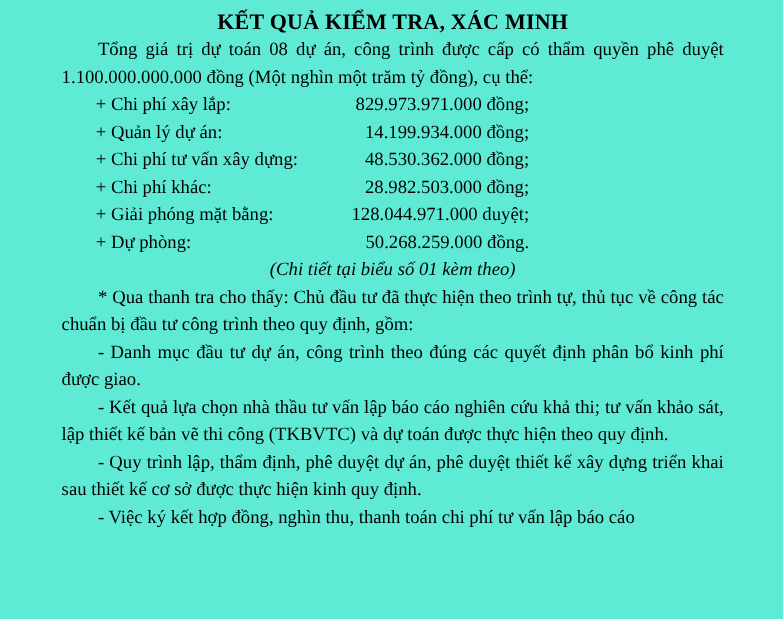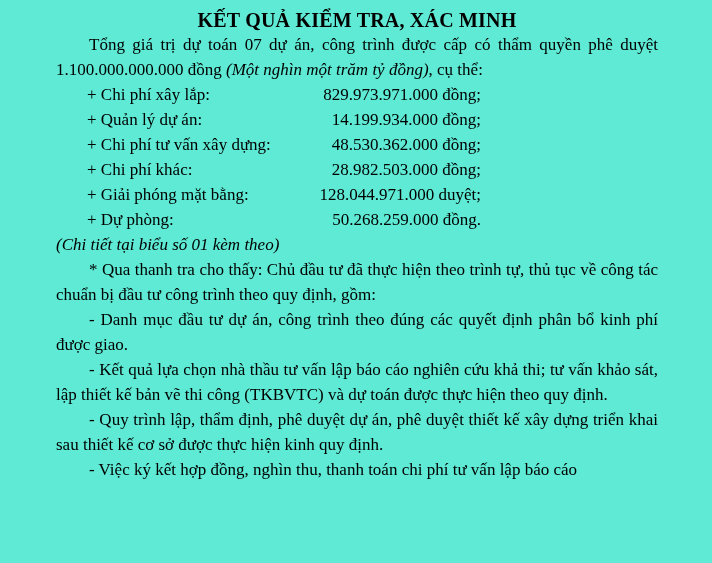--- a/index.html
+++ b/index.html
@@ -31,46 +31,46 @@
   .section-heading {
     margin: 29px 0 0 0;
     padding-left: 33px;
     font-size: 17.5px;
     line-height: 25px;
     font-weight: normal;
   }
   .section-heading .bold-part { font-weight: bold; }
   p { margin: 0; text-align: justify; }
   .indent { text-indent: 33px; }
-  .italic { font-style: italic; }
+  .italic { }
   .cost-list { width: 409px; }
   .cost-row { position: relative; height: 25px; white-space: nowrap; }
   .cost-label { padding-left: 31px; }
   .cost-value {
     position: absolute;
     left: 16px; top: 0;
     width: 409px;
     text-align: right;
   }
   .detail-note {
-    text-align: left;
+    text-align: center;
     font-style: italic;
     text-indent: 0;
   }
 </style>
 </head>
 <body>
 
 <div class="page">
   <div class="content">
 
     <h1 class="doc-title">KẾT QUẢ KIỂM TRA, XÁC MINH</h1>
 
 
-    <p class="indent"><span>Tổng giá trị dự toán 07 dự án, công trình được cấp có thẩm quyền phê duyệt 1.100.000.000.000 đồng </span><span class="italic">(Một nghìn một trăm tỷ đồng)</span><span>, cụ thể:</span></p>
+    <p class="indent"><span>Tổng giá trị dự toán 08 dự án, công trình được cấp có thẩm quyền phê duyệt 1.100.000.000.000 đồng </span><span class="italic">(Một nghìn một trăm tỷ đồng)</span><span>, cụ thể:</span></p>
 
     <div class="cost-list">
       <div class="cost-row">
         <span class="cost-value">829.973.971.000 đồng;</span>
         <span class="cost-label">+ Chi phí xây lắp:</span>
       </div>
       <div class="cost-row">
         <span class="cost-value">14.199.934.000 đồng;</span>
         <span class="cost-label">+ Quản lý dự án:</span>
       </div>

